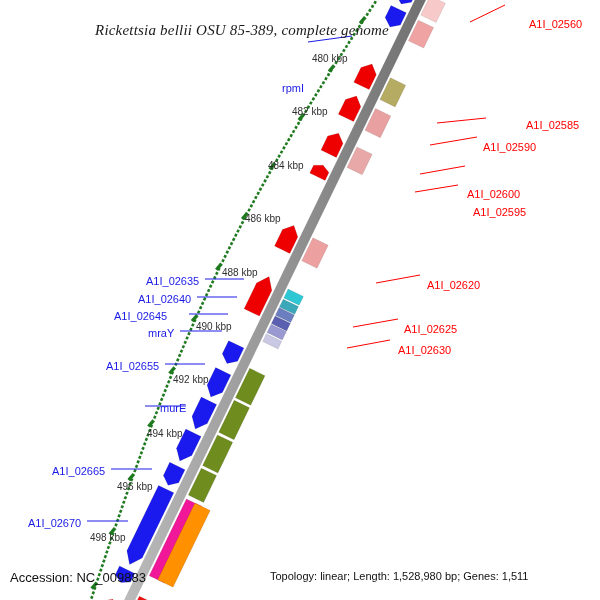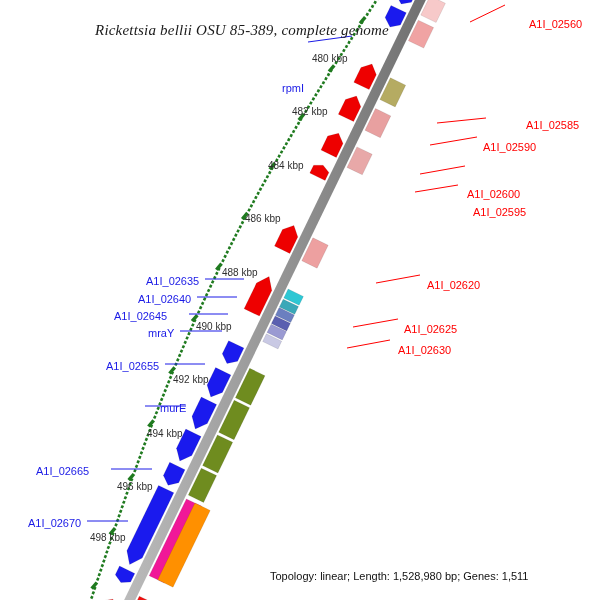--- a/index.html
+++ b/index.html
@@ -283,18 +283,19 @@
       <div class="lbl lbl-red" style="left: 398px; top: 344px;">A1I_02630</div>
     </div>
   <div id="bluelabels">
       <div class="lbl lbl-blue" style="left: 282px; top: 37px; margin-top: 45px;">rpmI</div>
       <div class="lbl lbl-blue" style="left: 146px; top: 275px;">A1I_02635</div>
       <div class="lbl lbl-blue" style="left: 138px; top: 293px;">A1I_02640</div>
       <div class="lbl lbl-blue" style="left: 114px; top: 310px;">A1I_02645</div>
       <div class="lbl lbl-blue" style="left: 148px; top: 327px;">mraY</div>
       <div class="lbl lbl-blue" style="left: 106px; top: 360px;">A1I_02655</div>
       <div class="lbl lbl-blue" style="left: 112px; top: 402px; padding-left: 48px;">murE</div>
-      <div class="lbl lbl-blue" style="left: 36px; top: 465px; text-align: right;">A1I_02665</div>
+      <div class="lbl lbl-blue" style="left: 52px; top: 465px; text-align: right;">A1I_02665</div>
       <div class="lbl lbl-blue" style="left: 28px; top: 517px;">A1I_02670</div>
     </div>
 
+  <div class="footer-left">Accession: NC_009883</div>
   <div class="footer-right">Topology: linear; Length: 1,528,980 bp; Genes: 1,511</div>
 </div>
 
 </body></html>

